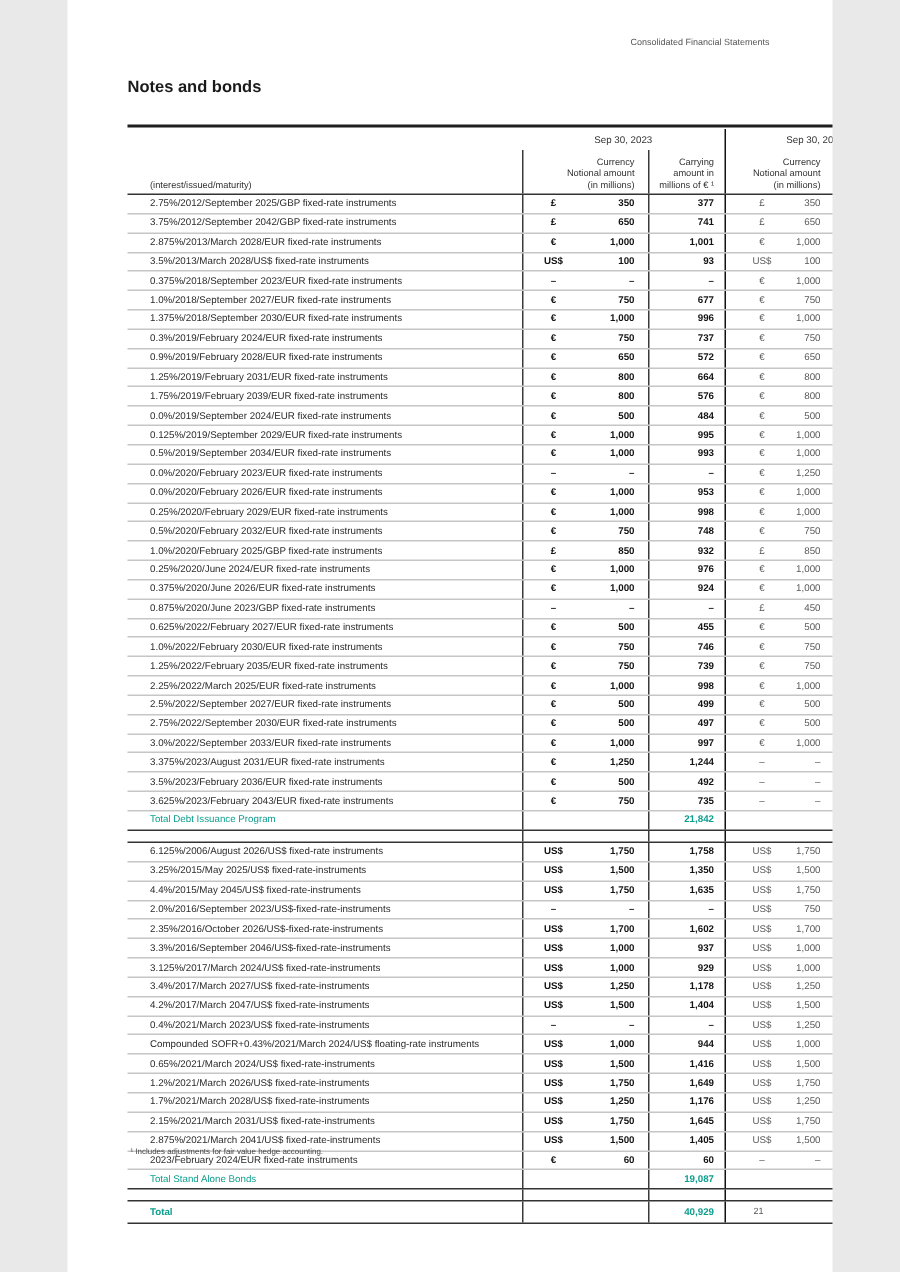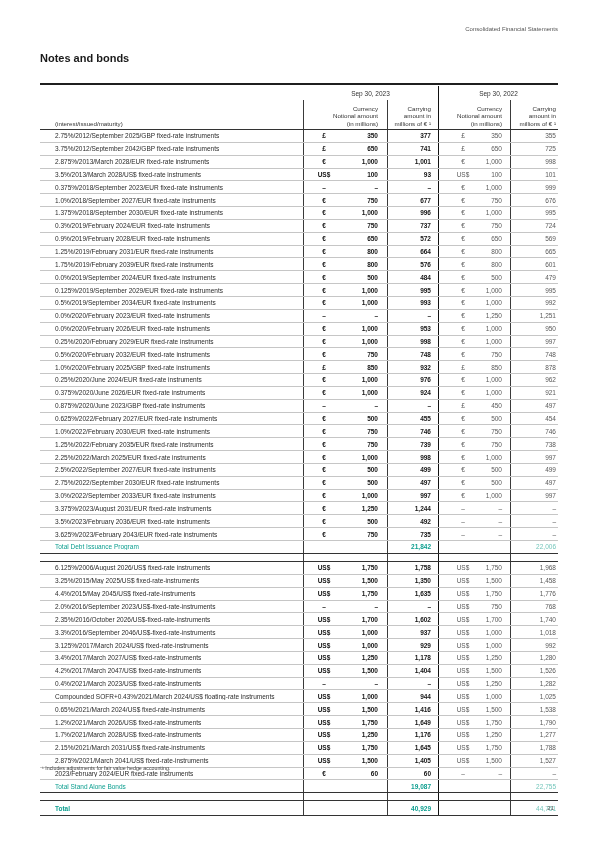--- a/index.html
+++ b/index.html
@@ -1,16 +1,16 @@
 <!DOCTYPE html>
 <html><head>
 <meta charset="utf-8">
 <style>
   html,body{margin:0;padding:0;background:#e9e9e9;}
-  .page{position:relative;width:600px;height:848px;background:#ffffff;margin:0 auto;
+  .page{position:relative;width:510px;height:848px;background:#ffffff;margin:0 auto;
         font-family:"Liberation Sans","DejaVu Sans",sans-serif;color:#2b2b2b;overflow:hidden;}
   .doc-header{position:absolute;top:26px;right:42px;font-size:6px;color:#555;}
   .title{position:absolute;top:52px;left:40px;font-size:11px;font-weight:bold;color:#1a1a1a;}
   .rule{position:absolute;top:83px;left:40px;width:518px;height:2px;background:#1f1f1f;}
   .tablewrap{position:absolute;top:86px;left:40px;width:518px;font-size:6.5px;}
 
   
   .hrow-a{display:grid;grid-template-columns:263px 135px 120px;height:14px;align-items:center;}
   .hrow-a .p23,.hrow-a .p22{text-align:center;color:#333;font-size:6.5px;}
   .hrow-a .p22{border-left:1.6px solid #111;height:100%;display:flex;align-items:center;justify-content:center;}

